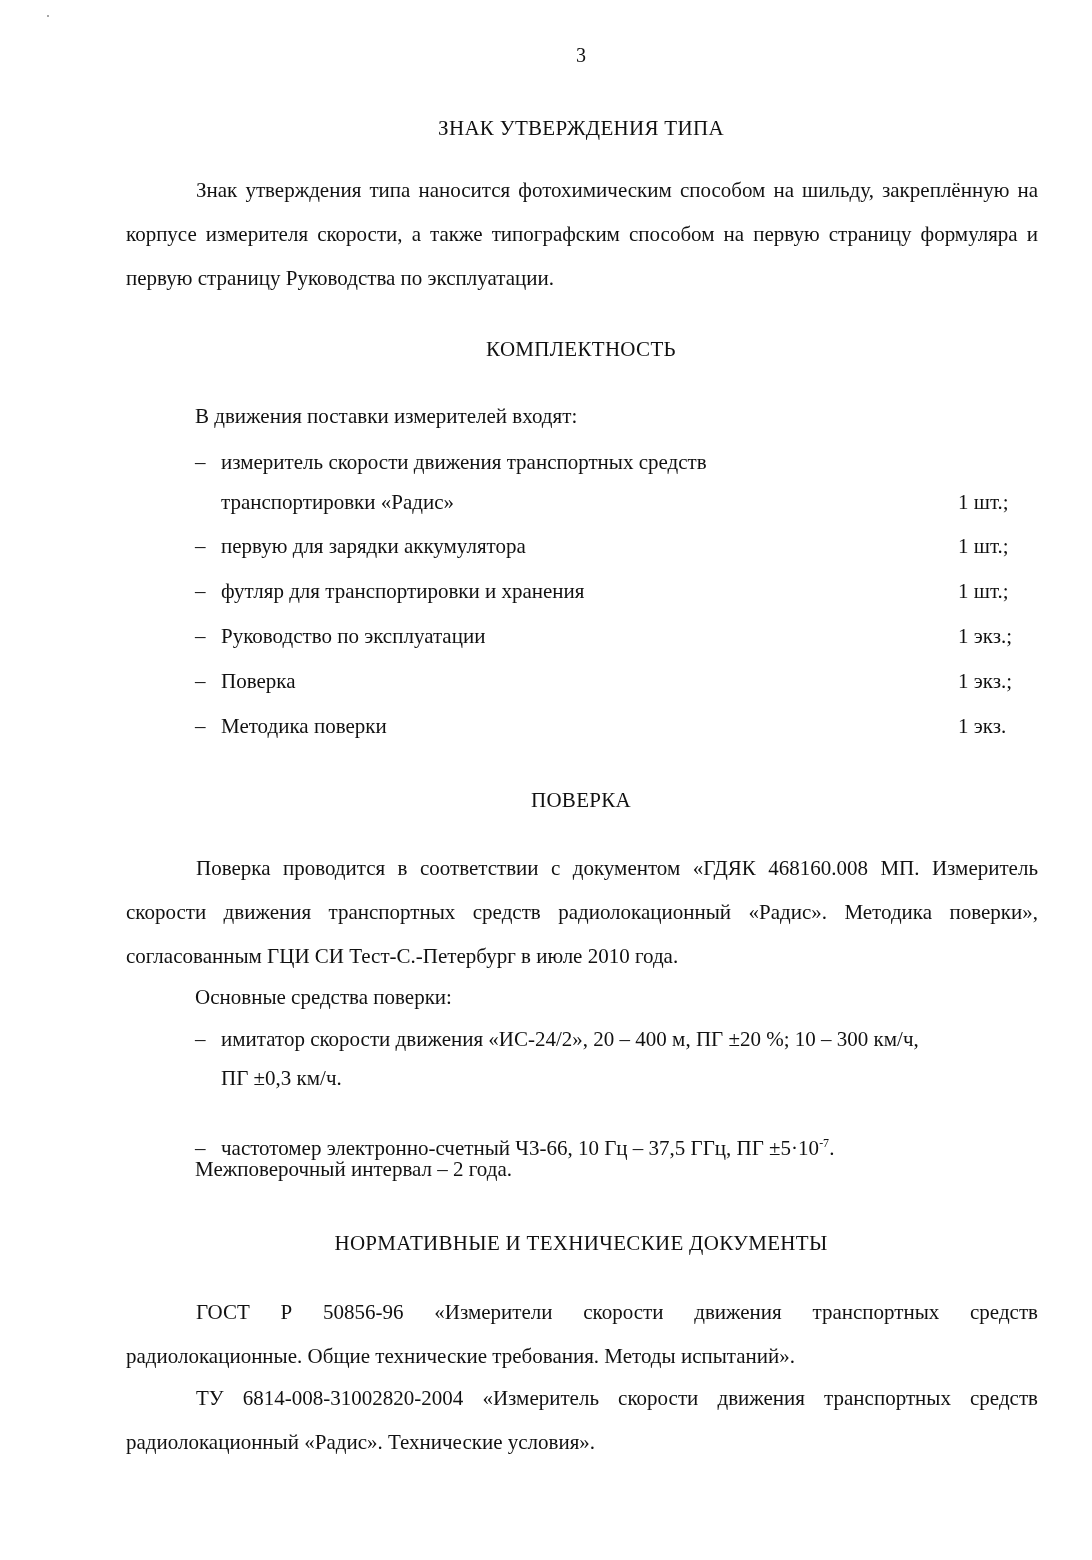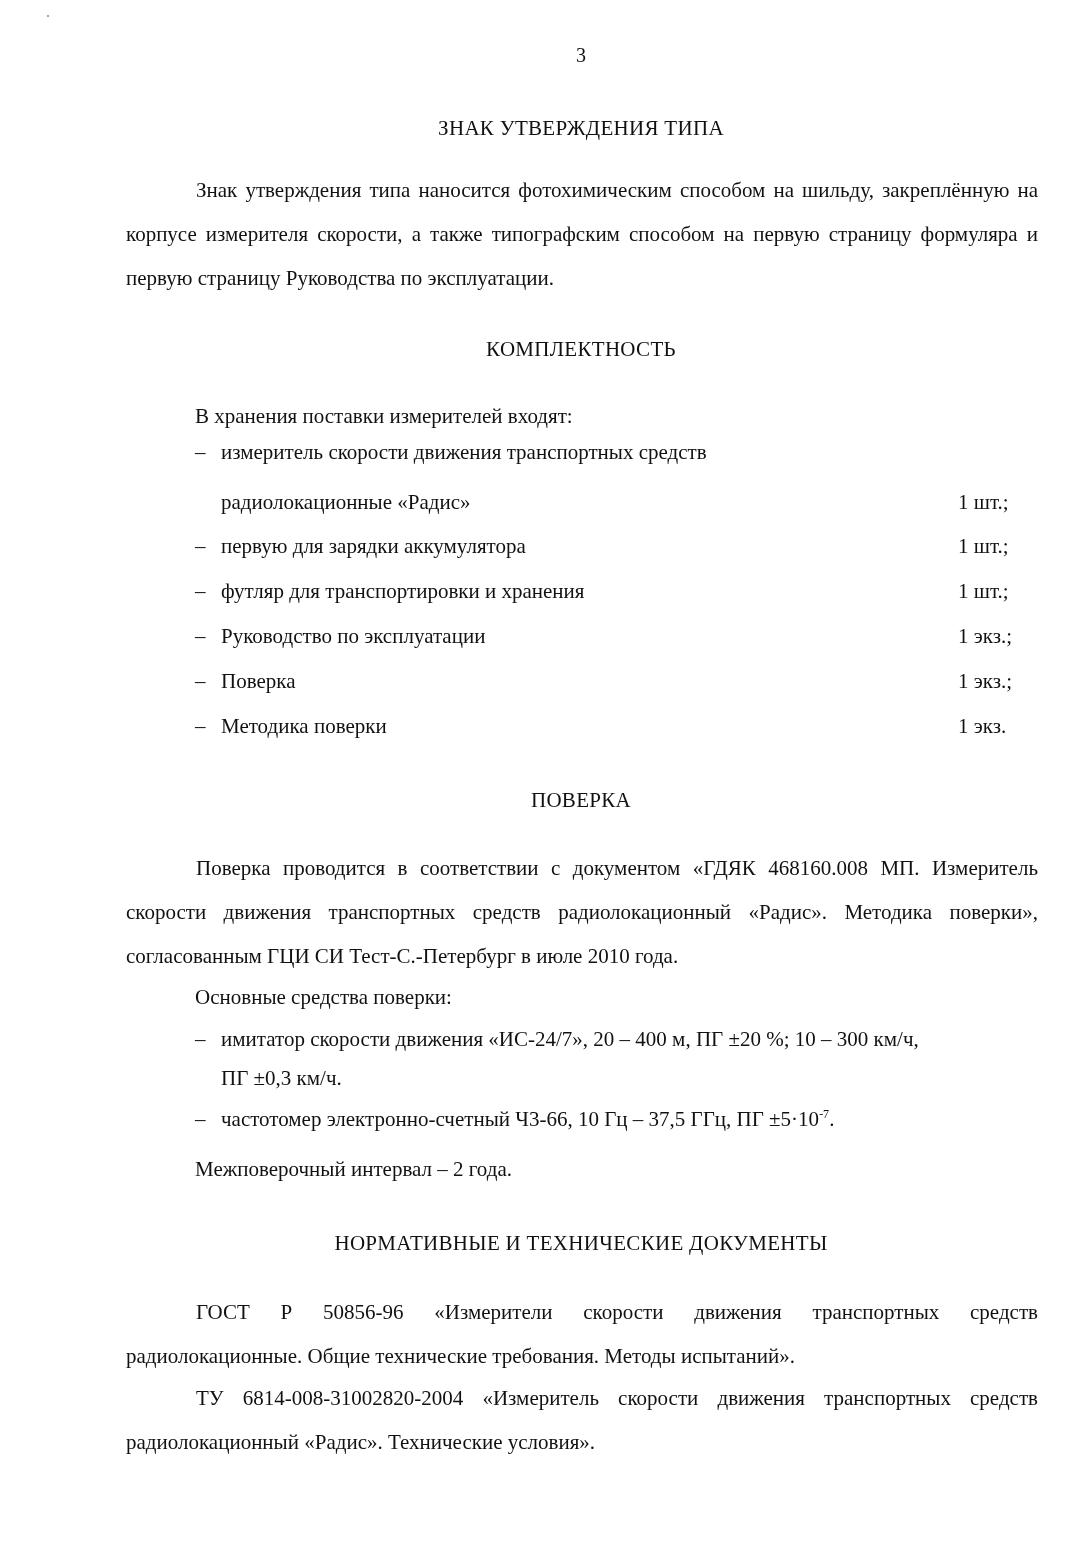--- a/index.html
+++ b/index.html
@@ -24,24 +24,24 @@
 <body>
 
 <div class="dot" style="left:47px;top:15px;"></div>
 
 <div class="abs page-num">3</div>
 
 <div class="abs heading" style="top:116px;">ЗНАК  УТВЕРЖДЕНИЯ  ТИПА</div>
 <div class="abs para" style="top:168px;"><span class="indent"></span><span>Знак утверждения типа наносится фотохимическим способом на шильду, закреплённую на корпусе измерителя скорости, а также типографским способом на первую страницу формуляра и первую страницу Руководства по эксплуатации.</span></div>
 
 <div class="abs heading" style="top:337px;">КОМПЛЕКТНОСТЬ</div>
-<div class="abs line" style="top:404px;">В хранения поставки измерителей входят:</div>
+<div class="abs line" style="top:404px;">В движения поставки измерителей входят:</div>
 
-<div class="abs line" style="top:440px;"><span class="dash">–</span><span>измеритель скорости движения транспортных средств</span></div>
-<div class="abs line" style="top:490px;"><span class="dash"></span><span>радиолокационные «Радис»</span></div>
+<div class="abs line" style="top:450px;"><span class="dash">–</span><span>измеритель скорости движения транспортных средств</span></div>
+<div class="abs line" style="top:490px;"><span class="dash"></span><span>транспортировки «Радис»</span></div>
 <div class="abs qty" style="top:490px;">1 шт.;</div>
 
 <div class="abs line" style="top:534px;"><span class="dash">–</span><span>первую для зарядки аккумулятора</span></div>
 <div class="abs qty" style="top:534px;">1 шт.;</div>
 
 <div class="abs line" style="top:579px;"><span class="dash">–</span><span>футляр для транспортировки и хранения</span></div>
 <div class="abs qty" style="top:579px;">1 шт.;</div>
 
 <div class="abs line" style="top:624px;"><span class="dash">–</span><span>Руководство по эксплуатации</span></div>
 <div class="abs qty" style="top:624px;">1 экз.;</div>
@@ -49,20 +49,20 @@
 <div class="abs line" style="top:669px;"><span class="dash">–</span><span>Поверка</span></div>
 <div class="abs qty" style="top:669px;">1 экз.;</div>
 
 <div class="abs line" style="top:714px;"><span class="dash">–</span><span>Методика поверки</span></div>
 <div class="abs qty" style="top:714px;">1 экз.</div>
 
 <div class="abs heading" style="top:788px;">ПОВЕРКА</div>
 <div class="abs para" style="top:846px;"><span class="indent"></span><span>Поверка проводится в соответствии с документом «ГДЯК 468160.008 МП. Измеритель скорости движения транспортных средств радиолокационный «Радис». Методика поверки», согласованным ГЦИ СИ Тест-С.-Петербург в июле 2010 года.</span></div>
 
 <div class="abs line" style="top:985px;">Основные средства поверки:</div>
-<div class="abs line" style="top:1027px;"><span class="dash">–</span><span>имитатор скорости движения «ИС-24/7», 20 – 400 м, ПГ ±20 %; 10 – 300 км/ч,</span></div>
+<div class="abs line" style="top:1027px;"><span class="dash">–</span><span>имитатор скорости движения «ИС-24/2», 20 – 400 м, ПГ ±20 %; 10 – 300 км/ч,</span></div>
 <div class="abs line" style="top:1066px;"><span class="dash"></span><span>ПГ ±0,3 км/ч.</span></div>
-<div class="abs line" style="top:1107px;"><span class="dash">–</span><span>частотомер электронно-счетный Ч3-66, 10 Гц – 37,5 ГГц, ПГ ±5·10</span><span class="sup">-7</span><span>.</span></div>
+<div class="abs line" style="top:1136px;"><span class="dash">–</span><span>частотомер электронно-счетный Ч3-66, 10 Гц – 37,5 ГГц, ПГ ±5·10</span><span class="sup">-7</span><span>.</span></div>
 <div class="abs line" style="top:1157px;">Межповерочный интервал – 2 года.</div>
 
 <div class="abs heading" style="top:1231px;">НОРМАТИВНЫЕ  И  ТЕХНИЧЕСКИЕ  ДОКУМЕНТЫ</div>
 <div class="abs para" style="top:1290px;"><span class="indent"></span><span>ГОСТ Р 50856-96 «Измерители скорости движения транспортных средств радиолокационные. Общие технические требования. Методы испытаний».</span></div>
 <div class="abs para" style="top:1376px;"><span class="indent"></span><span>ТУ 6814-008-31002820-2004 «Измеритель скорости движения транспортных средств радиолокационный «Радис». Технические условия».</span></div>
 
 </body></html>

